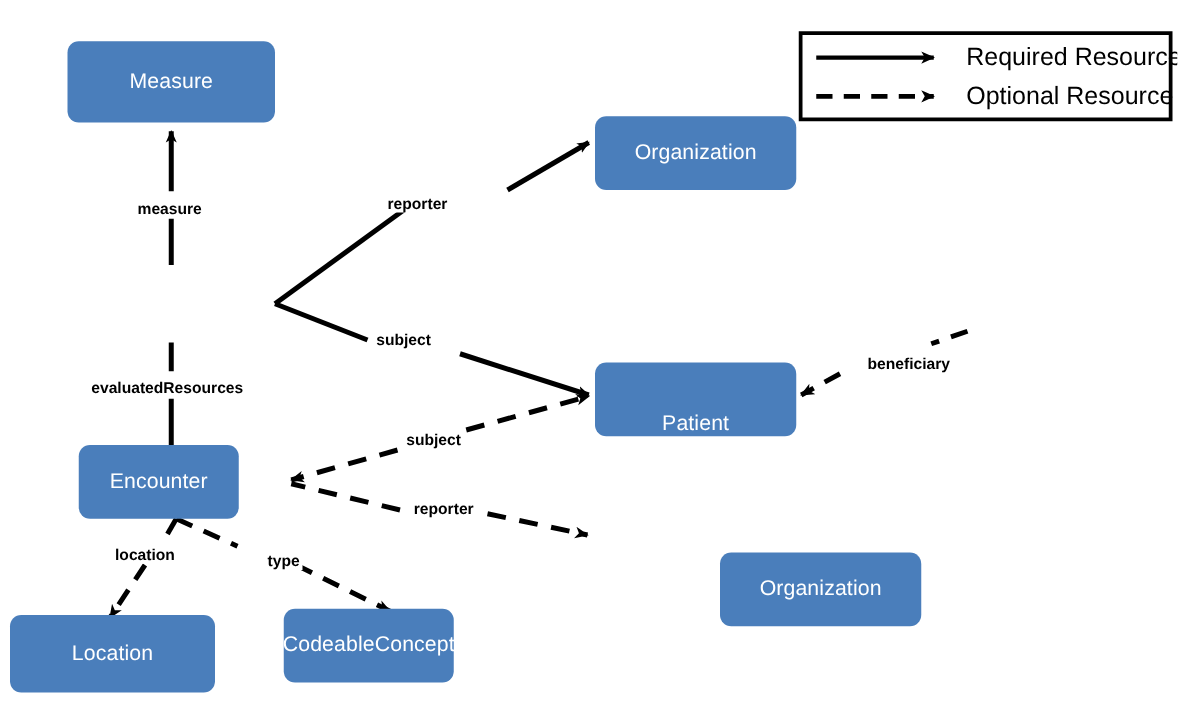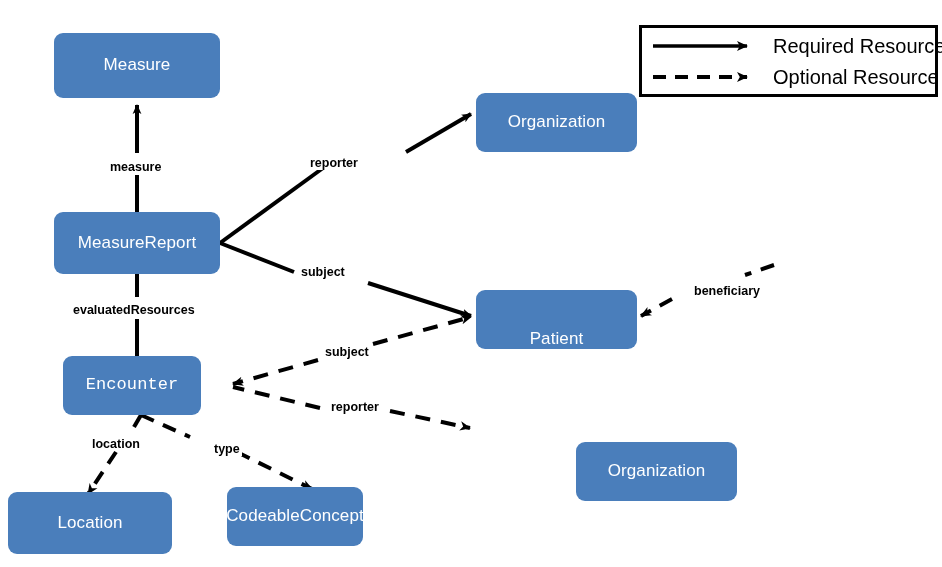--- a/index.html
+++ b/index.html
@@ -151,25 +151,22 @@
     <g>
       <line x1="774" y1="265" x2="745" y2="275" stroke="#000000" stroke-width="4" stroke-dasharray="14 10"></line>
       <line x1="672" y1="299" x2="641" y2="316" stroke="#000000" stroke-width="4" stroke-dasharray="14 10" marker-end="url(#arrow-dash)"></line>
     </g>
   </svg>
 
   <div class="node" id="node-measure" style="left:54px; top:33px; width:166px; height:65px;">
     <span class="node-label">Measure</span>
   </div>
 
-  <div class="node" id="node-measurereport" style="left:54px; top:212px; width:166px; height:62px;">
-    <span class="node-label">MeasureReport</span>
-  </div>
-
-  <div class="node" id="node-encounter" style="left:63px; top:356px; width:138px; height:59px;font-family:Liberation Mono, monospace;">
+
+  <div class="node" id="node-encounter" style="left:63px; top:356px; width:128px; height:59px;">
     <span class="node-label">Encounter</span>
   </div>
 
   <div class="node" id="node-location" style="left:8px; top:492px; width:164px; height:62px;">
     <span class="node-label">Location</span>
   </div>
 
   <div class="node" id="node-codeableconcept" style="left:227px; top:487px; width:136px; height:59px;">
     <span class="node-label">CodeableConcept</span>
   </div>

